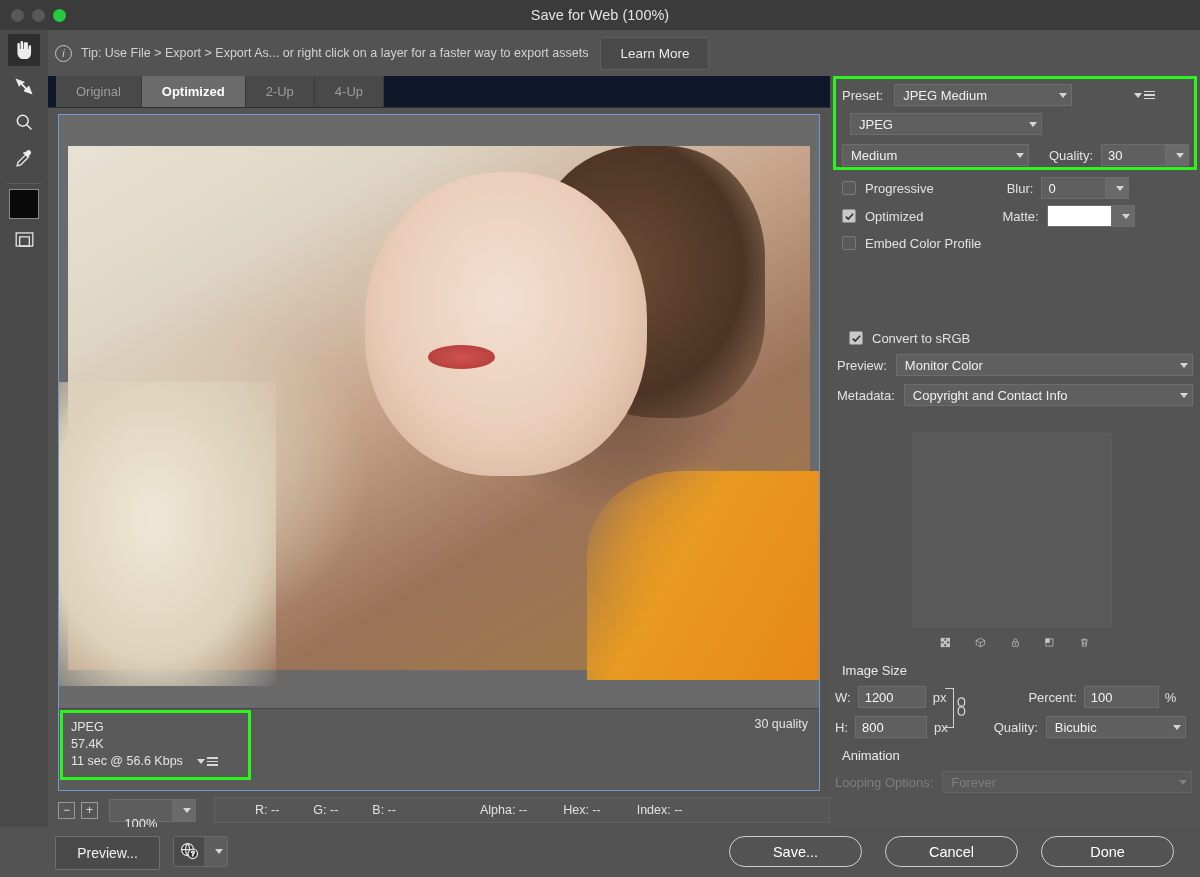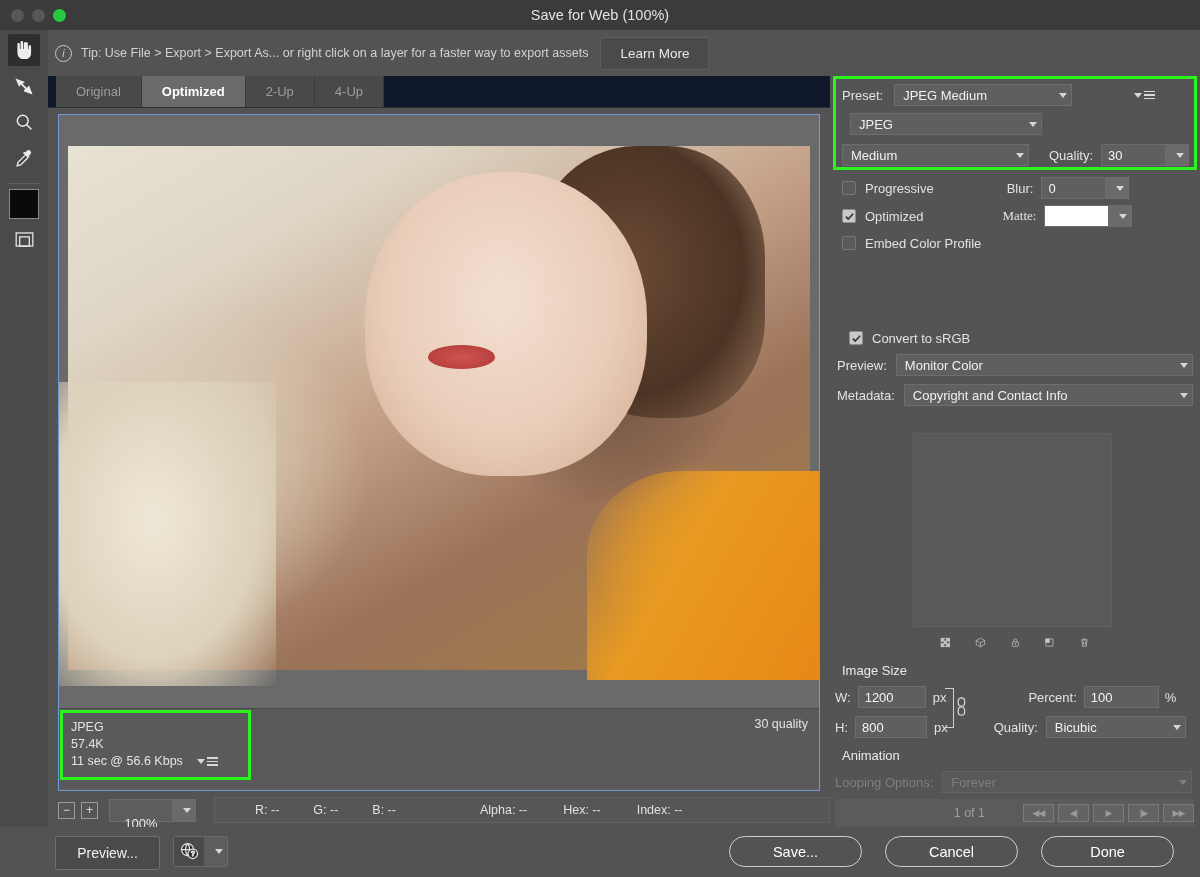--- a/index.html
+++ b/index.html
@@ -434,21 +434,21 @@
       </div>
   </div>
 
   <div class="row" style="position:absolute;left:12px;top:128px;width:350px;">
     <span class="chk">
       <svg viewBox="0 0 12 12" fill="none" stroke="#333" stroke-width="1.8">
           <path d="M2 6.2l2.6 2.6L10 3"></path>
         </svg>
     </span>
     <span class="lbl" style="margin-left:9px;">Optimized</span>
-    <span class="lbl" style="margin-left:79px;font-family:Liberation Serif, serif;">Matte:</span>
+    <span class="lbl" style="margin-left:79px;">Matte:</span>
     <div class="field" style="width:65px;margin-left:8px;background:#ffffff;"></div>
     <div class="stepper">
         <span class="caret"></span>
       </div>
   </div>
 
   <div class="row" style="position:absolute;left:12px;top:155px;">
     <span class="chk off"></span>
     <span class="lbl" style="margin-left:9px;">Embed Color Profile</span>
   </div>
@@ -540,28 +540,20 @@
   <div style="position:absolute;left:12px;top:672px;" class="panel-title">Animation</div>
 
   <div class="row" style="position:absolute;left:5px;top:694px;width:357px;">
     <span class="lbl" style="color:#7e7e7e;">Looping Options:</span>
     <div class="sel disabled" style="flex:1;margin-left:9px;">
       <span>Forever</span>
         <span class="caret"></span>
     </div>
   </div>
 
-  <div class="navstrip">
-    <span class="frames">1 of 1</span>
-    <span class="navbtn">◀◀</span>
-    <span class="navbtn">◀|</span>
-    <span class="navbtn">▶</span>
-    <span class="navbtn">|▶</span>
-    <span class="navbtn">▶▶</span>
-  </div>
 </div>
 
 <div class="footer">
   <button class="btn-rect" style="position:absolute;left:55px;top:9px;width:105px;">Preview...</button>
 
   <div class="preview-icon-group" style="position:absolute;left:173px;top:9px;">
     <span class="preview-icon">
       <svg viewBox="0 0 20 20" fill="none" stroke="#e6e6e6" stroke-width="1.3">
         <circle cx="8" cy="8" r="6.3" fill="#2b2b2b" stroke="#e6e6e6"></circle>
         <path d="M2 8h12M8 1.8c3 3.4 3 9 0 12.4M8 1.8C5 5.2 5 10.8 8 14.2" stroke="#e6e6e6"></path>

